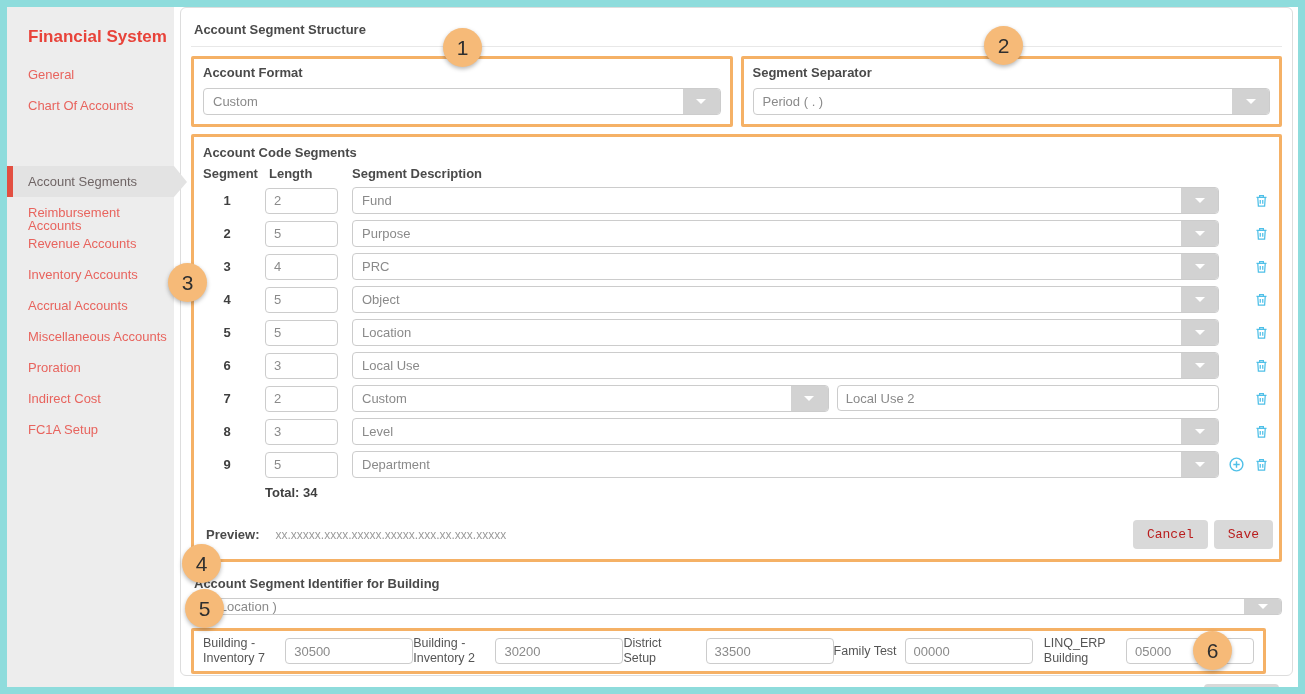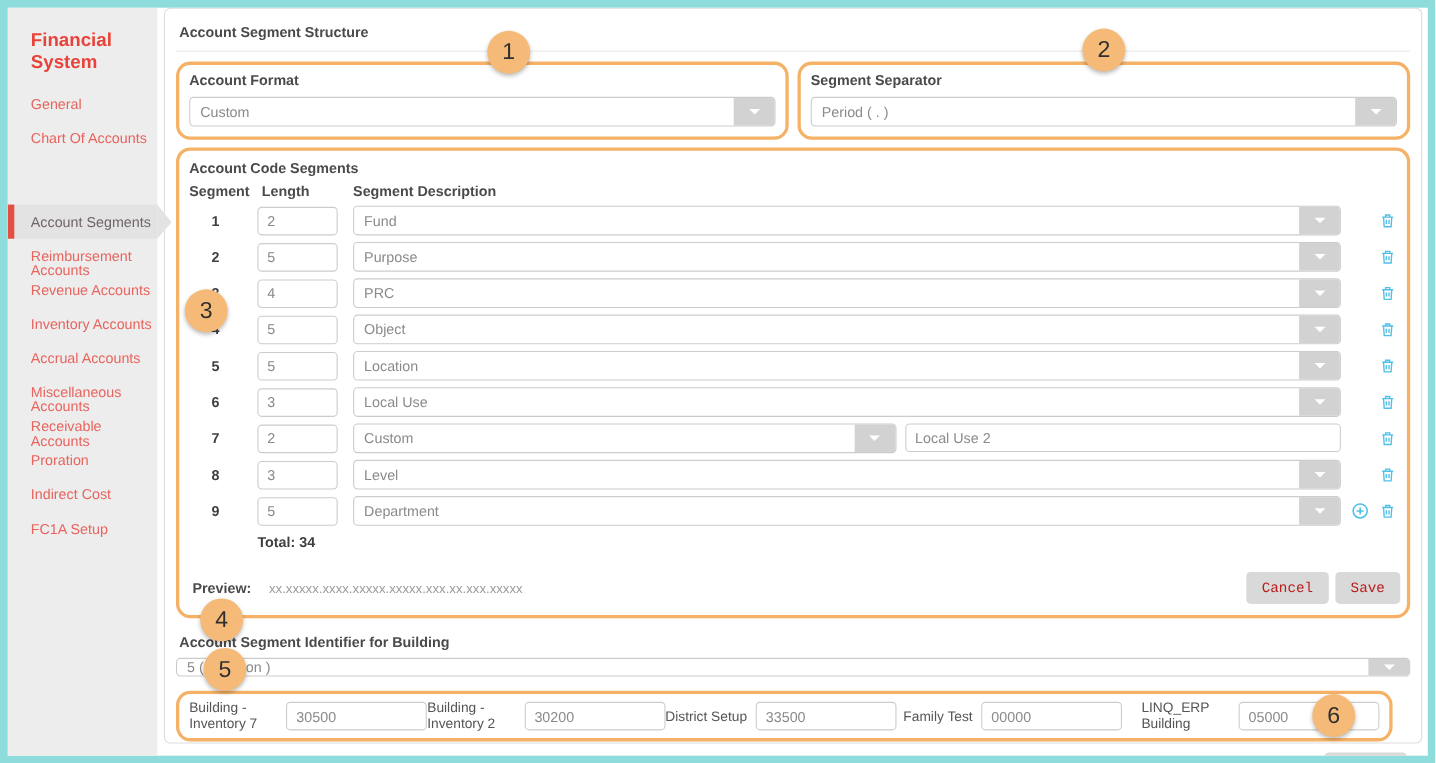--- a/index.html
+++ b/index.html
@@ -3,21 +3,21 @@
 <meta charset="utf-8">
 <style>
   * { margin:0; padding:0; box-sizing:border-box; }
   body { font-family:"Liberation Sans", sans-serif; background:#fff; }
   .page {
     position:relative; width:1305px; height:694px;
     border:7px solid #8edcdc; background:#fff;
     display:flex; overflow:hidden;
   }
   
-  .sidebar { width:136px; flex-shrink:0; background:#ededed; padding-top:14px; }
+  .sidebar { width:167px; flex-shrink:0; background:#ededed; padding-top:14px; }
   .sidebar-title { font-size:17px; font-weight:bold; color:#e8433a; padding:6px 0 12px 21px; }
   .nav-item {
     position:relative; font-size:13px; color:#e8645e;
     padding:9px 0 9px 21px; cursor:pointer; height:31px; line-height:13px;
   }
   .nav-item.active { background:#e3e3e3; color:#6f6565;margin-top:45px; }
   .nav-item.active::before {
     content:''; position:absolute; left:0; top:0; bottom:0; width:6px; background:#e34f41;
   }
   .nav-item.active::after {
@@ -26,21 +26,21 @@
     border-left:13px solid #e3e3e3;
   }
   
   .main {
     flex:1; margin:0 5px 11px 6px; background:#fff;
     border:1px solid #ddd; border-radius:6px;
     padding:12px 10px 8px; display:flex; flex-direction:column;
   }
   .panel-title { font-size:13px; font-weight:bold; color:#4a4a4a; padding:2px 0 9px 3px; border-bottom:1px solid #e8e8e8; }
   .bold-label { font-size:13px; font-weight:bold; color:#4a4a4a; }
-  .ann-box { border:3px solid #f5b166; border-radius:13px; }
+  .ann-box { border:3px solid #f5b166; border-radius:2px; }
   
   .select {
     position:relative; height:27px; border:1px solid #ccc; border-radius:4px;
     background:#fff; display:flex; align-items:center;
     font-size:13px; color:#8a8a8a; padding-left:9px; padding-right:45px; cursor:pointer;
   }
   .caret-btn {
     position:absolute; right:0; top:0; bottom:0; width:37px; background:#d2d2d2;
     border-radius:0 3px 3px 0; display:flex; align-items:center; justify-content:center;
   }
@@ -101,21 +101,20 @@
   <div class="sidebar">
     <div class="sidebar-title">Financial System</div>
     <div class="nav-item">General</div>
     <div class="nav-item">Chart Of Accounts</div>
     <div class="nav-item active">Account Segments</div>
     <div class="nav-item">Reimbursement Accounts</div>
     <div class="nav-item">Revenue Accounts</div>
     <div class="nav-item">Inventory Accounts</div>
     <div class="nav-item">Accrual Accounts</div>
     <div class="nav-item">Miscellaneous Accounts</div>
-    <div class="nav-item">Receivable Accounts</div>
     <div class="nav-item">Proration</div>
     <div class="nav-item">Indirect Cost</div>
     <div class="nav-item">FC1A Setup</div>
   </div>
 
   <div class="main">
     <div class="panel-title">Account Segment Structure</div>
 
     <div class="row-2col">
       <div class="field-box ann-box">

